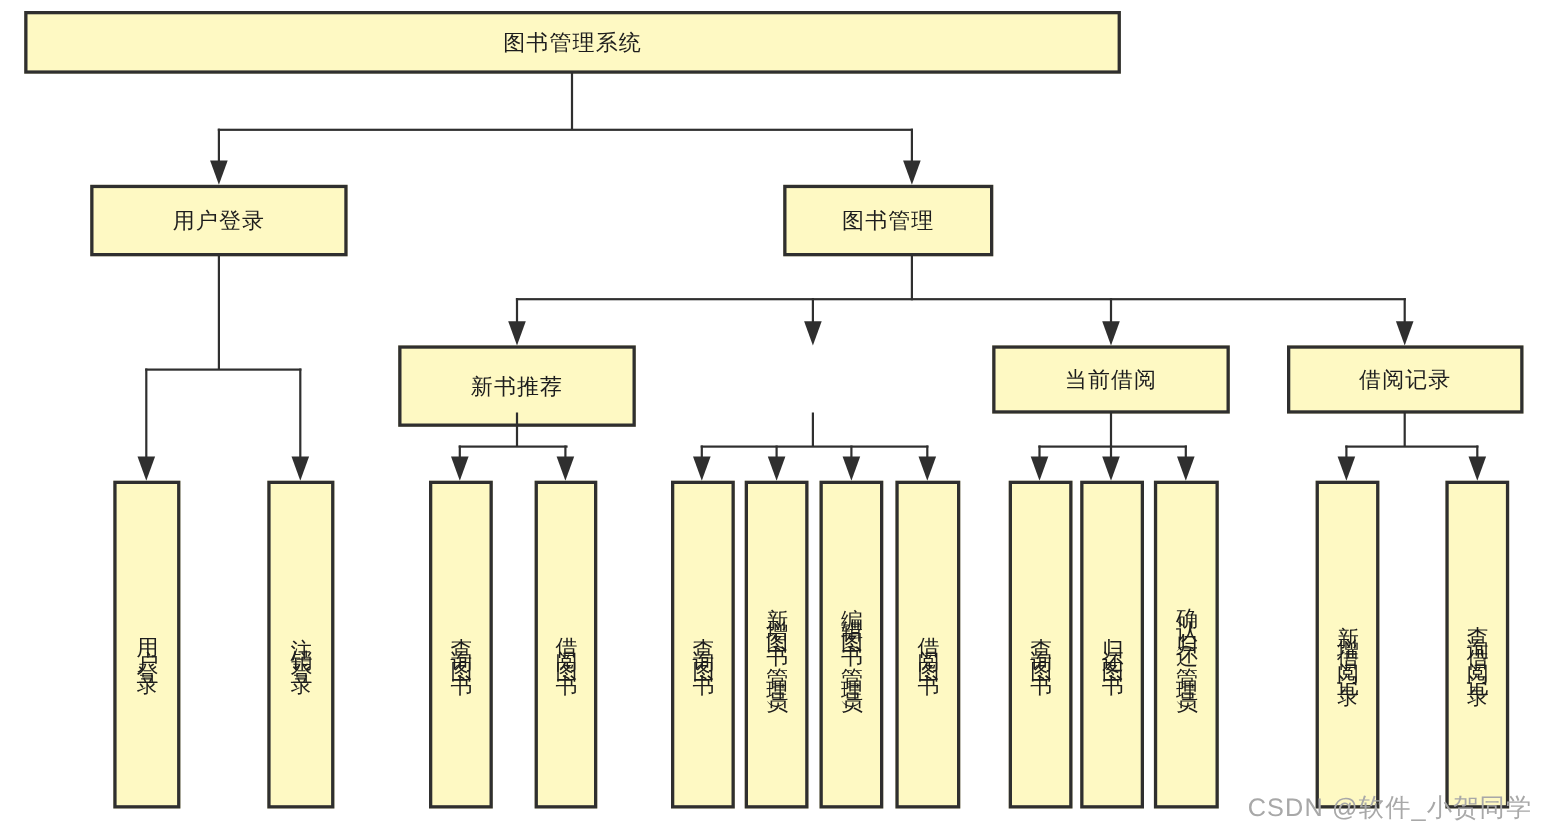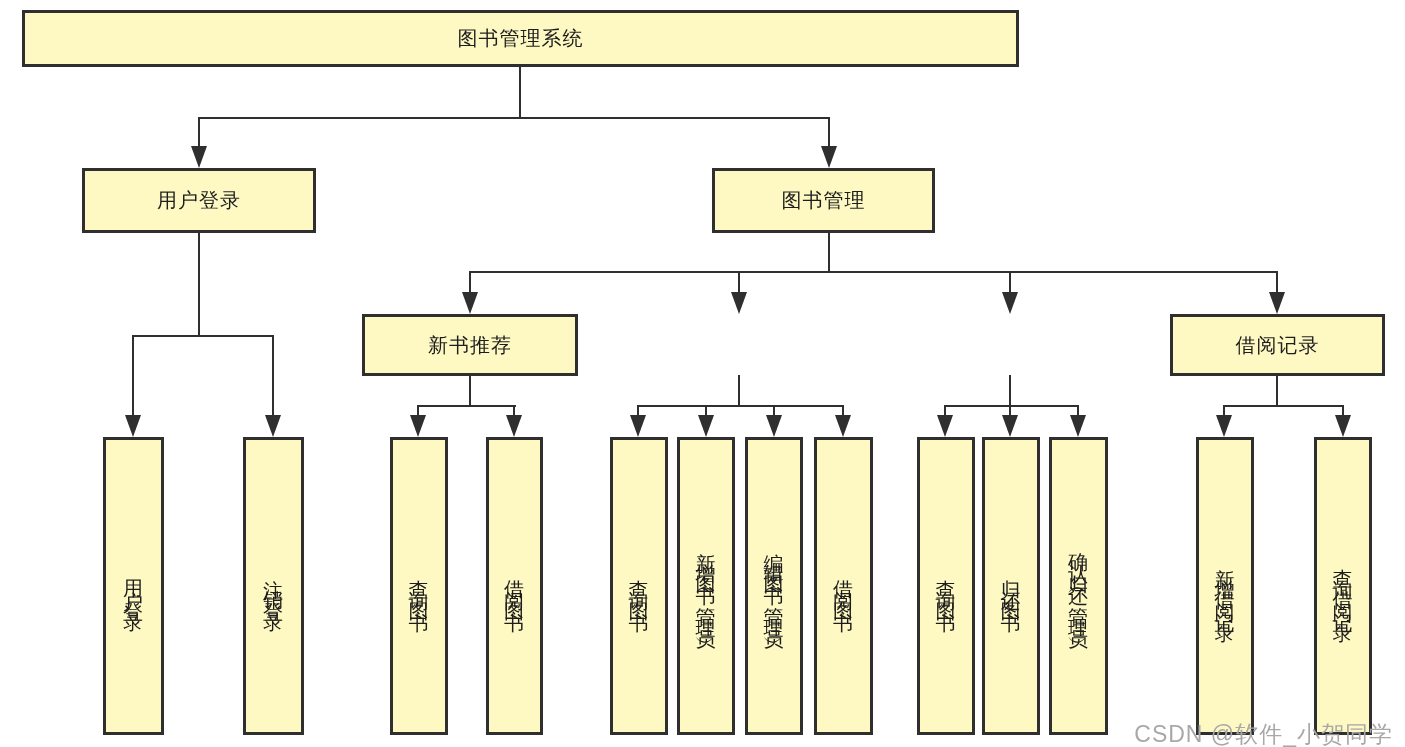--- a/index.html
+++ b/index.html
@@ -70,21 +70,21 @@
   <div class="lv" style="left:519px; top:66px; height:52px;"></div>
   <div class="lh" style="left:198px; top:117px; width:632px;"></div>
   <div class="lv" style="left:198px; top:117px; height:33px;"></div>
   <div class="ah" style="left:191px; top:146px;"></div>
   <div class="lv" style="left:828px; top:117px; height:33px;"></div>
   <div class="ah" style="left:821px; top:146px;"></div>
 
   <div class="box" style="left:82px; top:168px; width:234px; height:65px;">
     <span>用户登录</span>
   </div>
-  <div class="box" style="left:712px; top:168px; width:223px; height:65px;">
+  <div class="box" style="left:712px; top:168px; width:191px; height:65px;">
     <span>图书管理</span>
   </div>
 
   <div class="lv" style="left:198px; top:232px; height:104px;"></div>
   <div class="lh" style="left:132px; top:335px; width:142px;"></div>
   <div class="lv" style="left:132px; top:335px; height:84px;"></div>
   <div class="ah" style="left:125px; top:415px;"></div>
   <div class="lv" style="left:272px; top:335px; height:84px;"></div>
   <div class="ah" style="left:265px; top:415px;"></div>
 
@@ -92,22 +92,25 @@
   <div class="lh" style="left:469px; top:271px; width:809px;"></div>
   <div class="lv" style="left:469px; top:271px; height:24px;"></div>
   <div class="ah" style="left:462px; top:292px;"></div>
   <div class="lv" style="left:738px; top:271px; height:24px;"></div>
   <div class="ah" style="left:731px; top:292px;"></div>
   <div class="lv" style="left:1009px; top:271px; height:24px;"></div>
   <div class="ah" style="left:1002px; top:292px;"></div>
   <div class="lv" style="left:1276px; top:271px; height:24px;"></div>
   <div class="ah" style="left:1269px; top:292px;"></div>
 
-  <div class="box" style="left:362px; top:314px; width:216px; height:62px;">
+  <div class="box" style="left:362px; top:314px; width:216px; height:74px;">
     <span>新书推荐</span>
+  </div>
+  <div class="box" style="left:902px; top:314px; width:216px; height:62px;">
+    <span>当前借阅</span>
   </div>
   <div class="box" style="left:1170px; top:314px; width:215px; height:62px;">
     <span>借阅记录</span>
   </div>
 
   <div class="lv" style="left:469px; top:375px; height:31px;"></div>
   <div class="lh" style="left:417px; top:405px; width:99px;"></div>
   <div class="lv" style="left:417px; top:405px; height:14px;"></div>
   <div class="ah" style="left:410px; top:415px;"></div>
   <div class="lv" style="left:513px; top:405px; height:14px;"></div>

